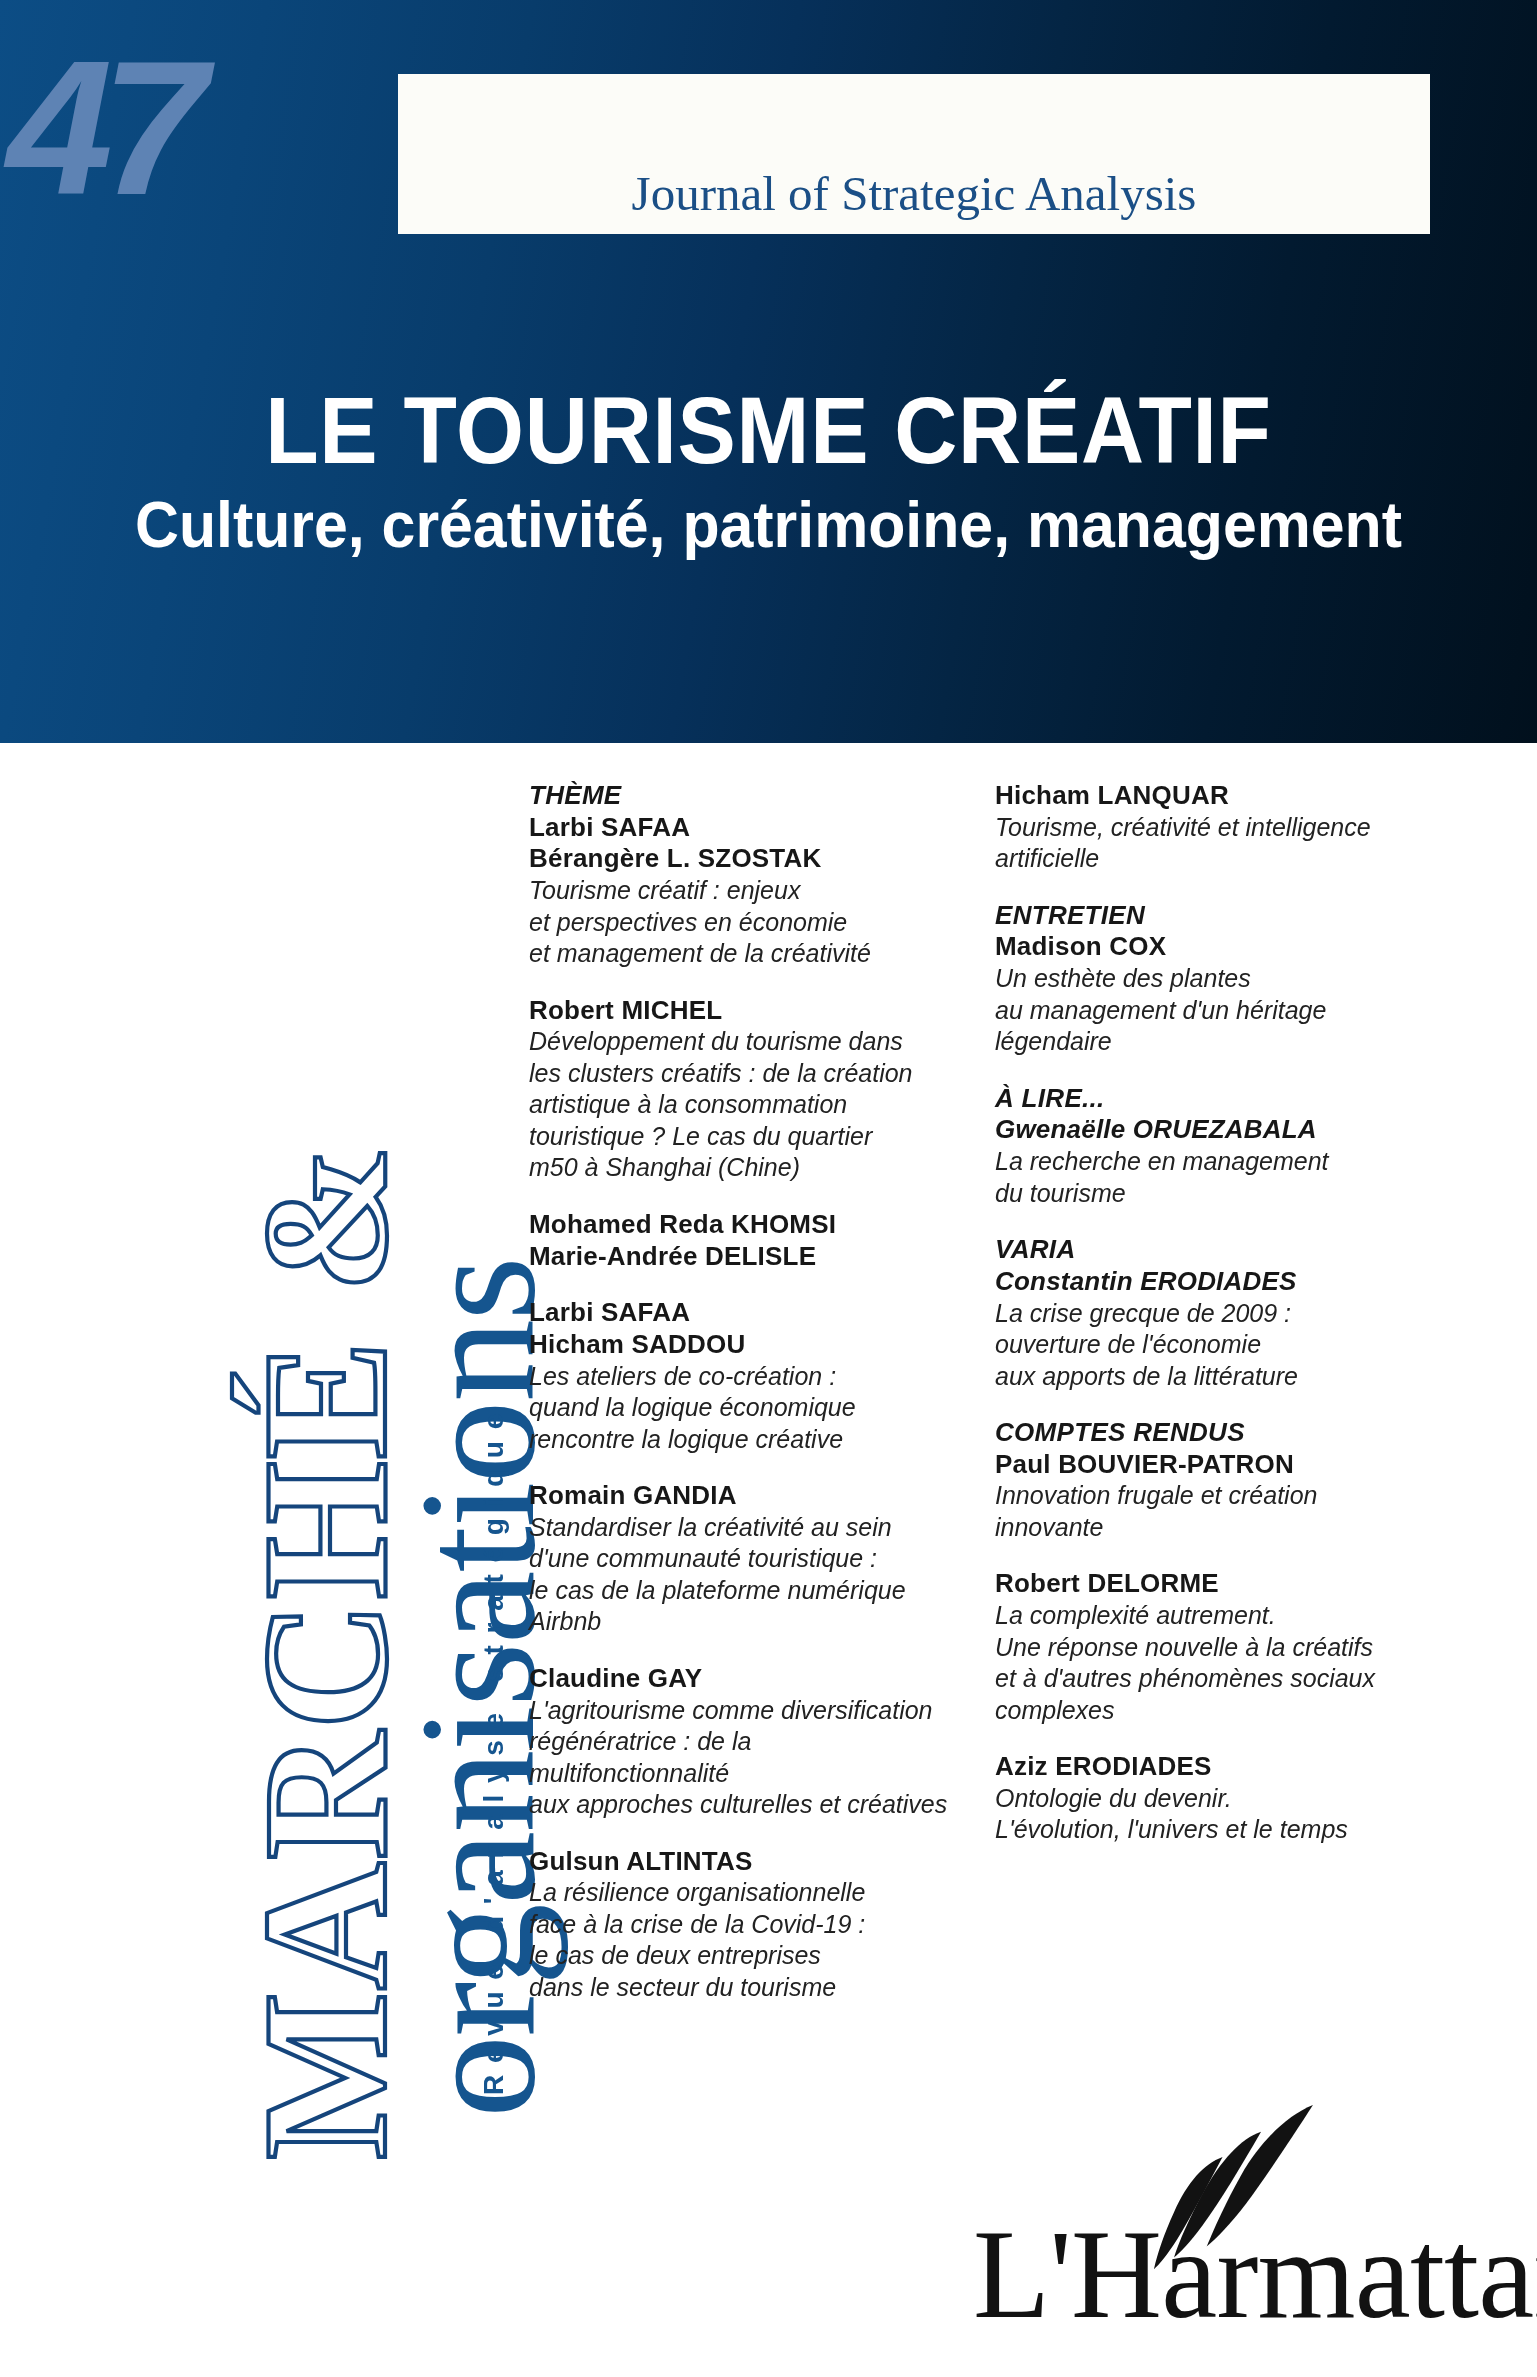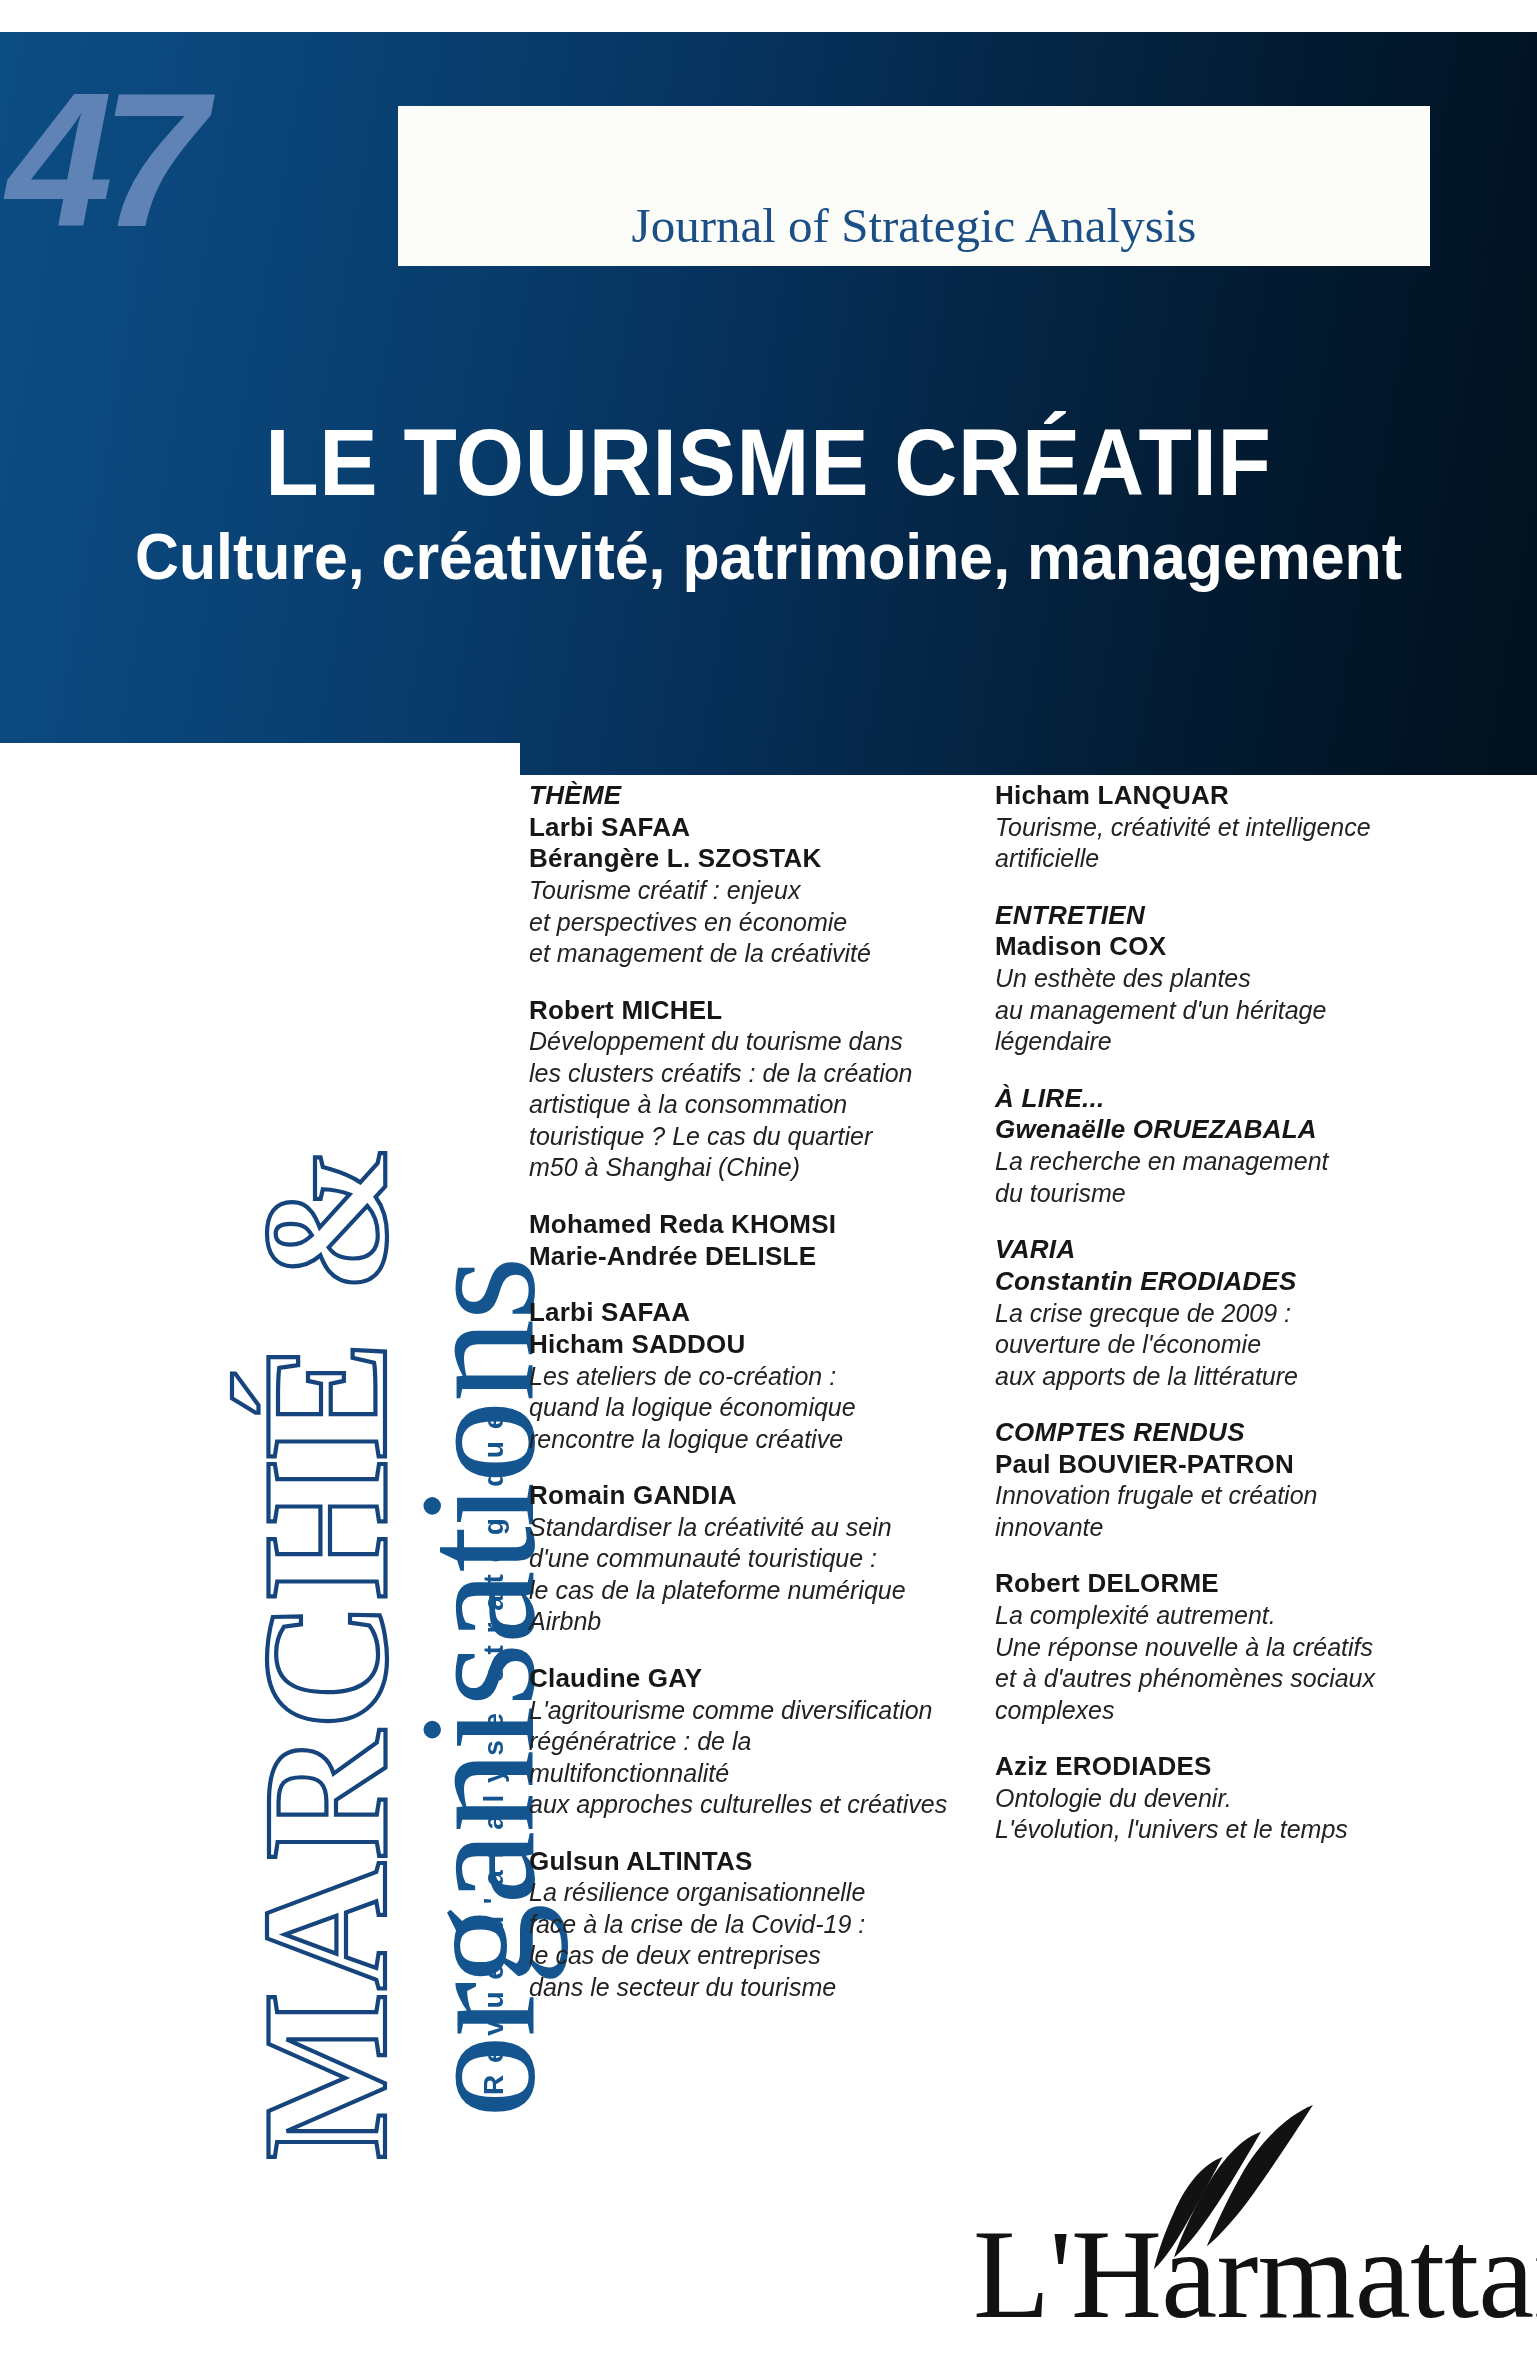--- a/index.html
+++ b/index.html
@@ -38,21 +38,20 @@
   
   #header-panel {
     background: linear-gradient(100deg,
         #0c4d85 0%,
         #0a4579 16%,
         #083c6b 32%,
         #06305a 48%,
         #042544 64%,
         #021a30 80%,
         #01101d 100%);
-    margin-top: 32px;
   }
 
   #issue-number {
     position: absolute;
     left: 6.7px;
     top: 32px;
     font-family: "Liberation Sans", sans-serif;
     font-weight: bold;
     font-style: italic;
     font-size: 191px;

